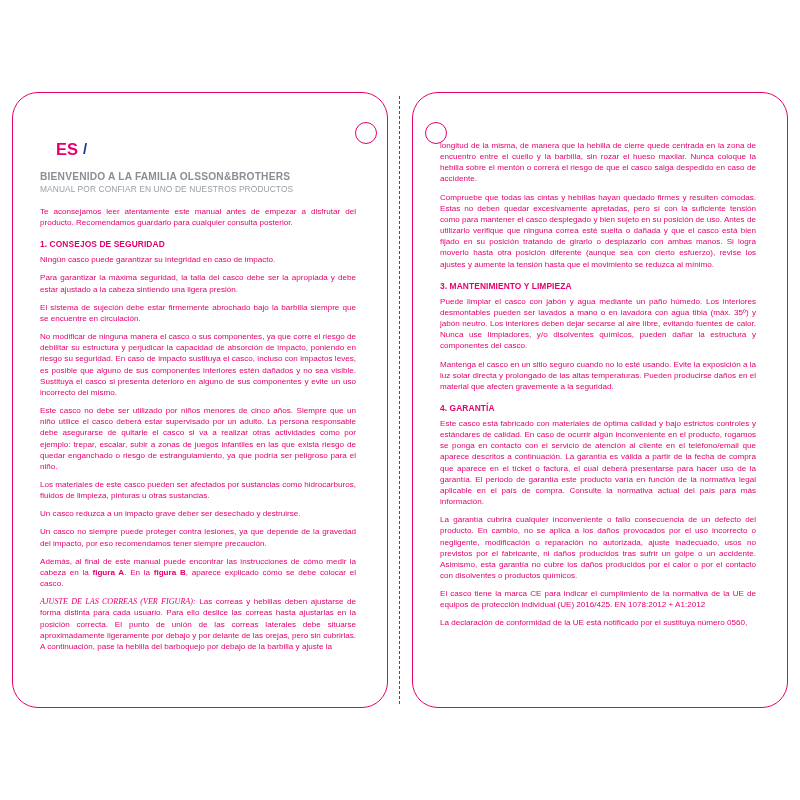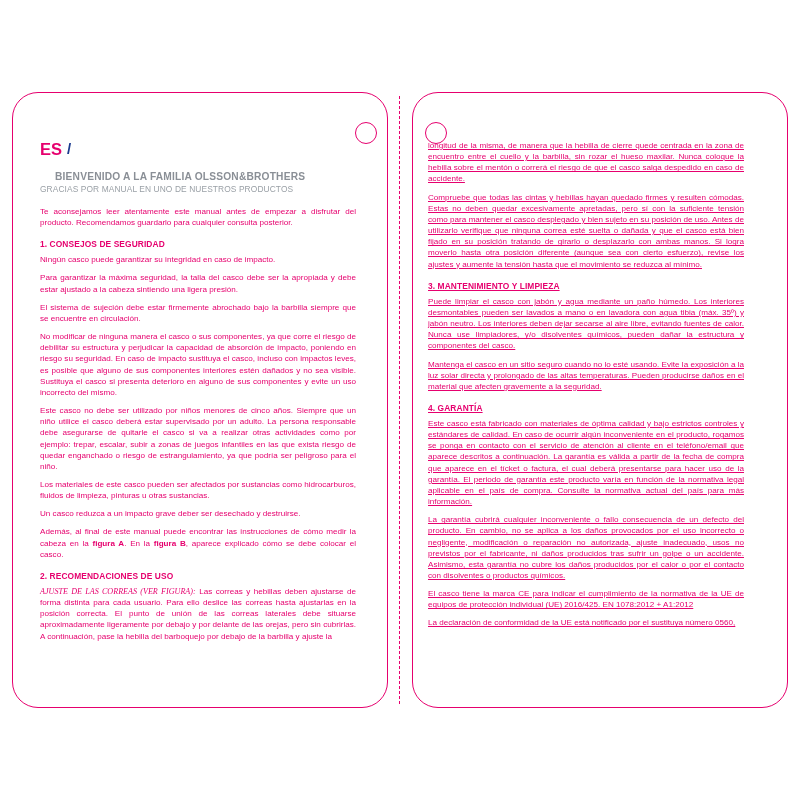--- a/index.html
+++ b/index.html
@@ -68,48 +68,48 @@
     border-left: 1.5px dashed #e6006e;
   }
 
   .col {
     position: absolute;
     top: 140px;
     width: 316px;
     box-sizing: border-box;
   }
   .col-left { left: 40px; }
-  .col-right { left: 428px; text-decoration: underline; }
+  .col-right { left: 440px; }
 
   .title-row {
     display: flex;
     align-items: flex-start;
     gap: 5px;
-    margin: 0 0 12px 0;
+    margin: 0 0 12px 16px;
   }
   .lang {
     font-size: 16.5px;
     font-weight: bold;
     color: #e6006e;
     letter-spacing: 0px;
   }
   .slash {
     font-size: 15px;
     font-weight: bold;
     color: #1a3a8f;
   }
   .doc-title {
     font-size: 15px;
     font-weight: bold;
     color: #1a3a8f;
     letter-spacing: 0.2px;
   }
 
   .welcome {
-    margin: 0 0 2px 15px;
+    margin: 0 0 2px 0;
     font-size: 10.2px;
     font-weight: bold;
     color: #8a8f96;
     letter-spacing: 0.2px;
   }
   .welcome-sub {
     margin: 0 0 12px 0;
     font-size: 8.4px;
     color: #9aa0a6;
     letter-spacing: 0.1px;
@@ -152,37 +152,37 @@
   <div class="notch notch-right"></div>
 
   <div class="col col-left">
 
     <div class="title-row">
       <span class="lang">ES</span>
       <span class="slash">/</span>
     </div>
 
     <p class="welcome">BIENVENIDO A LA FAMILIA OLSSON&amp;BROTHERS</p>
-    <p class="welcome-sub">GRACIAS POR MANUAL EN UNO DE NUESTROS PRODUCTOS</p>
+    <p class="welcome-sub">MANUAL POR CONFIAR EN UNO DE NUESTROS PRODUCTOS</p>
 
     <p class="body">Te aconsejamos leer atentamente este manual antes de empezar a disfrutar del producto. Recomendamos guardarlo para cualquier consulta posterior.</p>
 
     <h2 class="sec">1. CONSEJOS DE SEGURIDAD</h2>
 
     <p class="body">Ningún casco puede garantizar su integridad en caso de impacto.</p>
     <p class="body">Para garantizar la máxima seguridad, la talla del casco debe ser la apropiada y debe estar ajustado a la cabeza sintiendo una ligera presión.</p>
     <p class="body">El sistema de sujeción debe estar firmemente abrochado bajo la barbilla siempre que se encuentre en circulación.</p>
     <p class="body">No modificar de ninguna manera el casco o sus componentes, ya que corre el riesgo de debilitar su estructura y perjudicar la capacidad de absorción de impacto, poniendo en riesgo su seguridad. En caso de impacto sustituya el casco, incluso con impactos leves, es posible que alguno de sus componentes interiores estén dañados y no sea visible. Sustituya el casco si presenta deterioro en alguno de sus componentes y evite un uso incorrecto del mismo.</p>
     <p class="body">Este casco no debe ser utilizado por niños menores de cinco años. Siempre que un niño utilice el casco deberá estar supervisado por un adulto. La persona responsable debe asegurarse de quitarle el casco si va a realizar otras actividades como por ejemplo: trepar, escalar, subir a zonas de juegos infantiles en las que exista riesgo de quedar enganchado o riesgo de estrangulamiento, ya que podría ser peligroso para el niño.</p>
     <p class="body">Los materiales de este casco pueden ser afectados por sustancias como hidrocarburos, fluidos de limpieza, pinturas u otras sustancias.</p>
     <p class="body">Un casco reduzca a un impacto grave deber ser desechado y destruirse.</p>
+    <p class="body">Un casco no siempre puede proteger contra lesiones, ya que depende de la gravedad del impacto, por eso recomendamos tener siempre precaución.</p>
 
     <p class="body"><span>Además, al final de este manual puede encontrar las instrucciones de cómo medir la cabeza en la </span><span class="bold">figura A</span><span>. En la </span><span class="bold">figura B</span><span>, aparece explicado cómo se debe colocar el casco.</span></p>
 
-    <h2 class="sec">2. RECOMENDACIONES DE USO</h2>
 
     <p class="body"><span class="caps-ital">AJUSTE DE LAS CORREAS (VER FIGURA):</span><span> Las correas y hebillas deben ajustarse de forma distinta para cada usuario. Para ello deslice las correas hasta ajustarlas en la posición correcta. El punto de unión de las correas laterales debe situarse aproximadamente ligeramente por debajo y por delante de las orejas, pero sin cubrirlas. A continuación, pase la hebilla del barboquejo por debajo de la barbilla y ajuste la</span></p>
 
   </div>
 
   <div class="col col-right">
 
     <p class="body">longitud de la misma, de manera que la hebilla de cierre quede centrada en la zona de encuentro entre el cuello y la barbilla, sin rozar el hueso maxilar. Nunca coloque la hebilla sobre el mentón o correrá el riesgo de que el casco salga despedido en caso de accidente.</p>
     <p class="body">Compruebe que todas las cintas y hebillas hayan quedado firmes y resulten cómodas. Estas no deben quedar excesivamente apretadas, pero sí con la suficiente tensión como para mantener el casco desplegado y bien sujeto en su posición de uso. Antes de utilizarlo verifique que ninguna correa esté suelta o dañada y que el casco está bien fijado en su posición tratando de girarlo o desplazarlo con ambas manos. Si logra moverlo hasta otra posición diferente (aunque sea con cierto esfuerzo), revise los ajustes y aumente la tensión hasta que el movimiento se reduzca al mínimo.</p>
 

